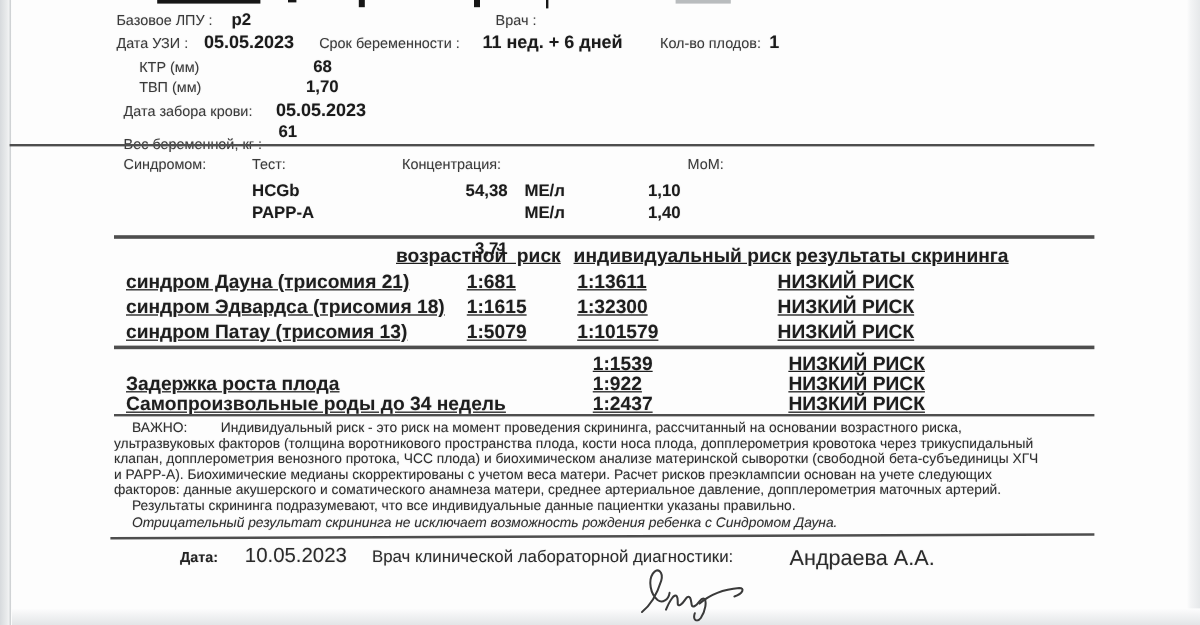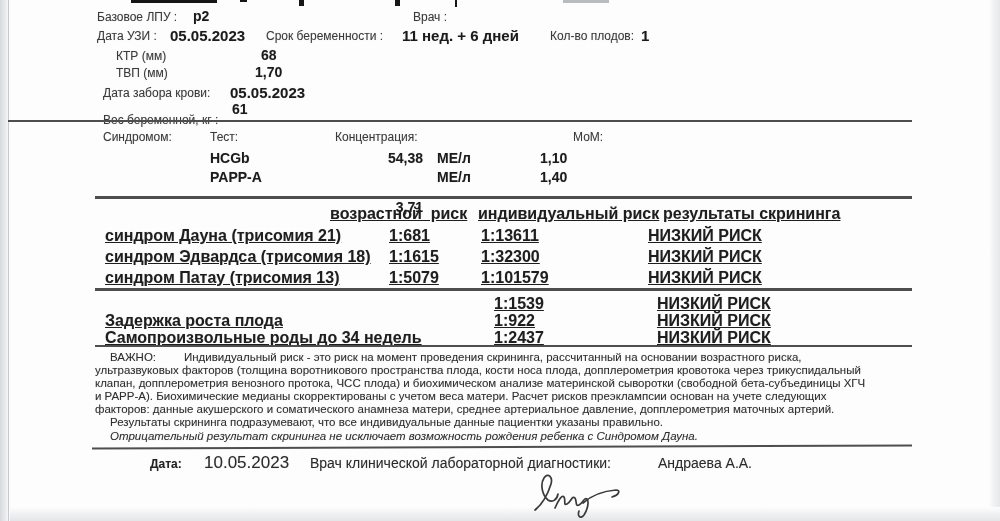--- a/index.html
+++ b/index.html
@@ -129,21 +129,21 @@
   <span class="t small" style="left:95px;top:390px;">и PAPP-A). Биохимические медианы скорректированы с учетом веса матери. Расчет рисков преэклампсии основан на учете следующих</span>
   <span class="t small" style="left:95px;top:403px;">факторов:  данные акушерского и соматического анамнеза матери, среднее артериальное давление, допплерометрия маточных артерий.</span>
   <span class="t small" style="left:110px;top:416px;">Результаты скрининга подразумевают, что все индивидуальные данные пациентки указаны правильно.</span>
   <span class="t small ital" style="left:110px;top:430px;">Отрицательный результат скрининга не исключает возможность рождения ребенка с Синдромом Дауна.</span>
 
   <div class="hr" style="left:92px;top:446px;width:820px;height:2px;transform:rotate(-0.22deg);"></div>
 
   <span class="t" style="left:150px;top:457px;font-size:12px;font-weight:bold;color:#222;">Дата:</span>
   <span class="t" style="left:204px;top:453px;font-size:17px;color:#2b2b2b;">10.05.2023</span>
   <span class="t" style="left:310px;top:455px;font-size:14px;color:#2b2b2b;">Врач клинической лабораторной диагностики:</span>
-  <span class="t" style="left:658px;top:455px;font-size:14px;color:#2b2b2b;">Андраева А.А.</span>
+  <span class="t" style="left:658px;top:455px;font-size:18px;color:#2b2b2b;">Андраева А.А.</span>
 
   <svg style="position:absolute;left:527px;top:470px;" width="100" height="48" viewBox="0 0 100 48">
     <g fill="none" stroke="#3a3a3a" stroke-width="1.7" stroke-linecap="round">
       <path d="M8,40 C13,36 20,27 24,14 C26,7 21,2 17,8 C13,14 15,25 21,30 C25,33 30,30 31,24"></path>
       <path d="M28,38 C31,31 35,24 37,27 C39,30 36,36 40,34 C44,32 45,25 48,28 C50,31 48,37 52,35 C56,33 57,27 60,29 C62,31 61,39 57,45 C54,49 50,47 52,41"></path>
       <path d="M56,33 C64,26 76,21 89,20 C94,20 92,25 85,27"></path>
     </g>
   </svg>
 
 </div>

